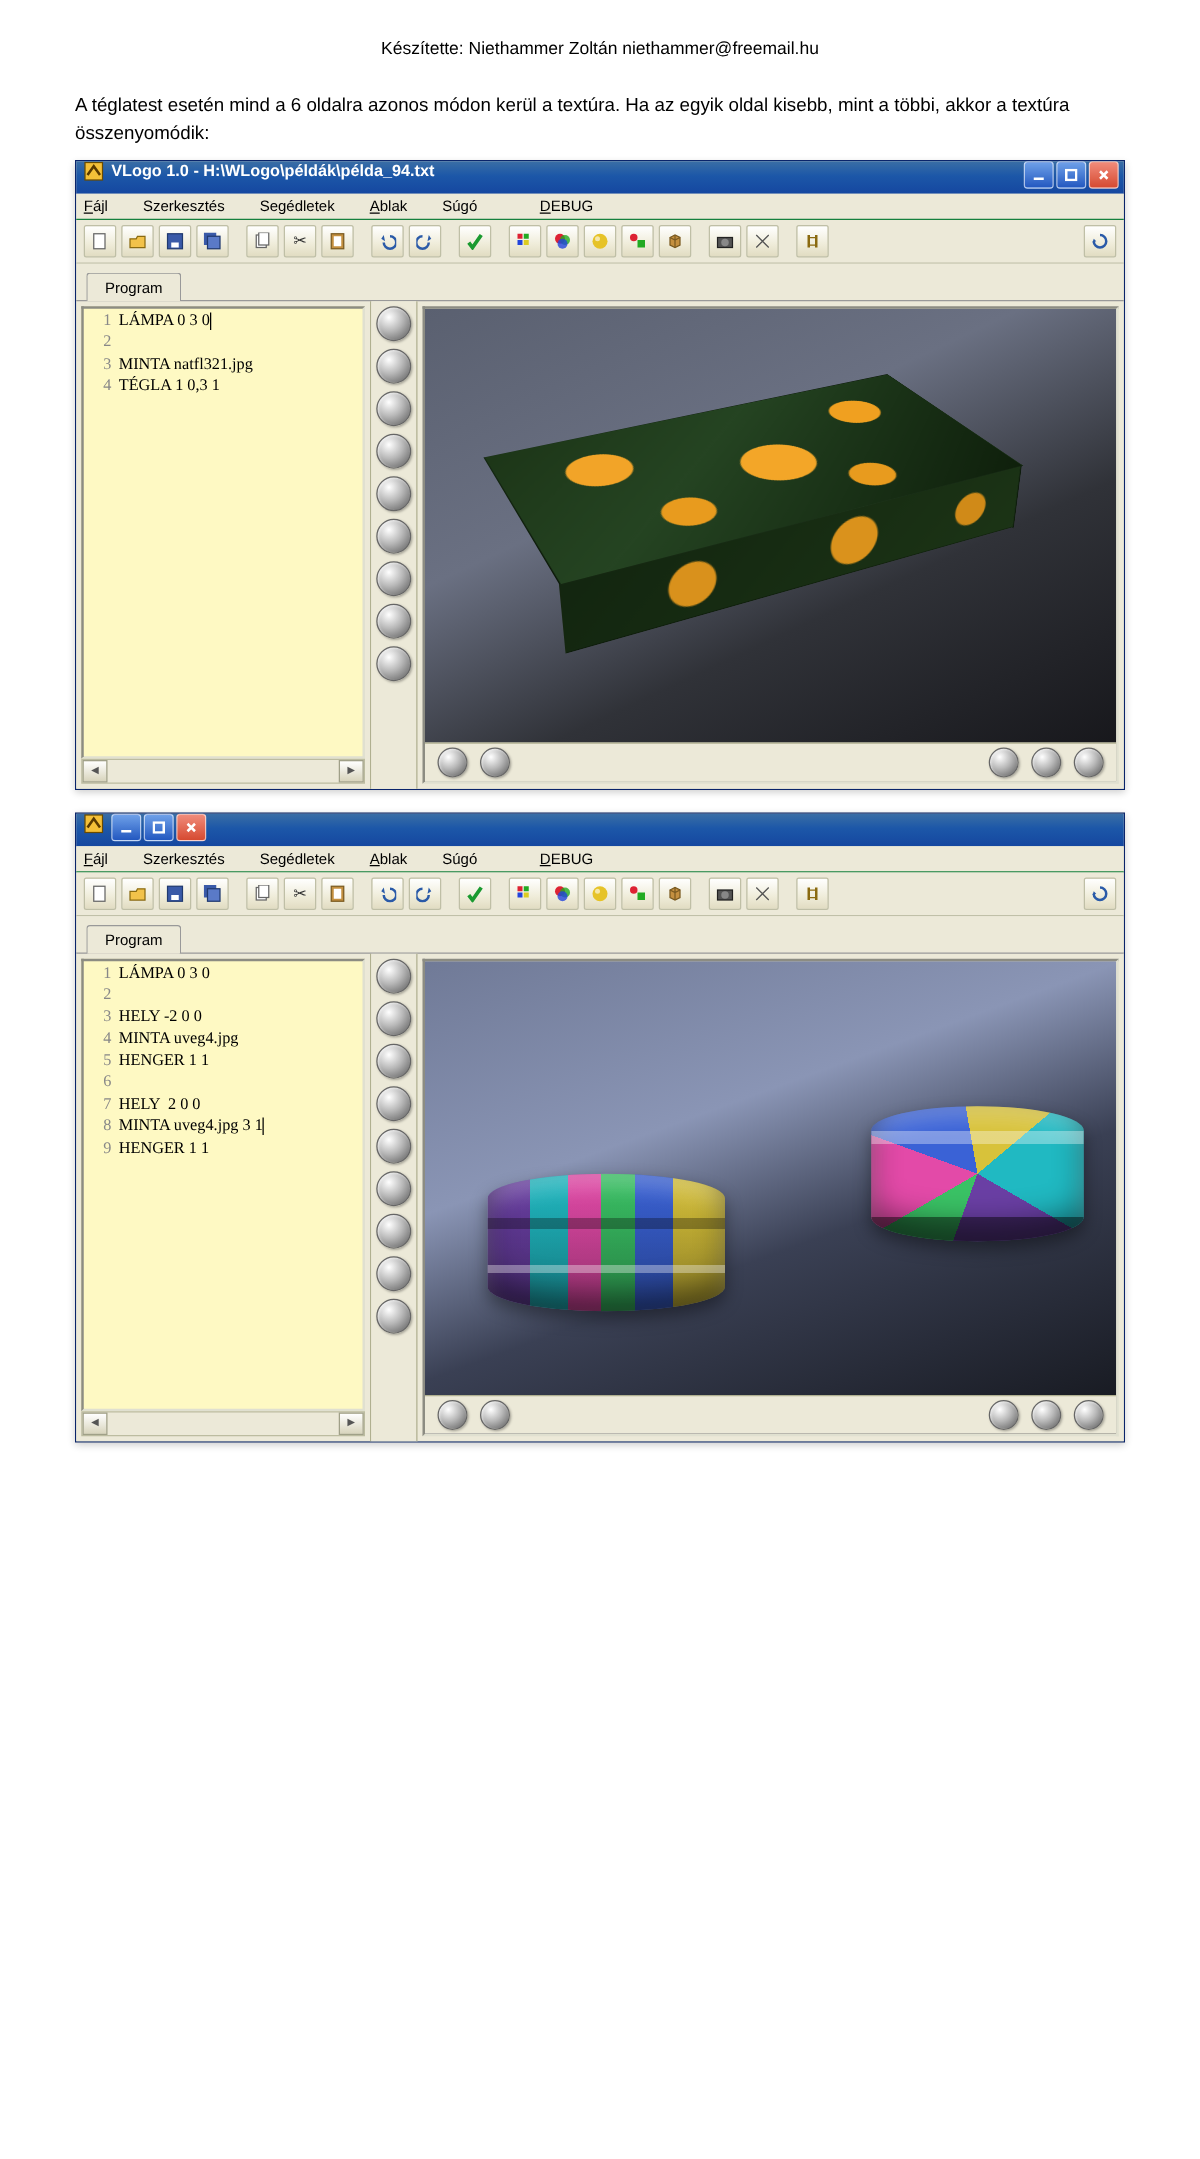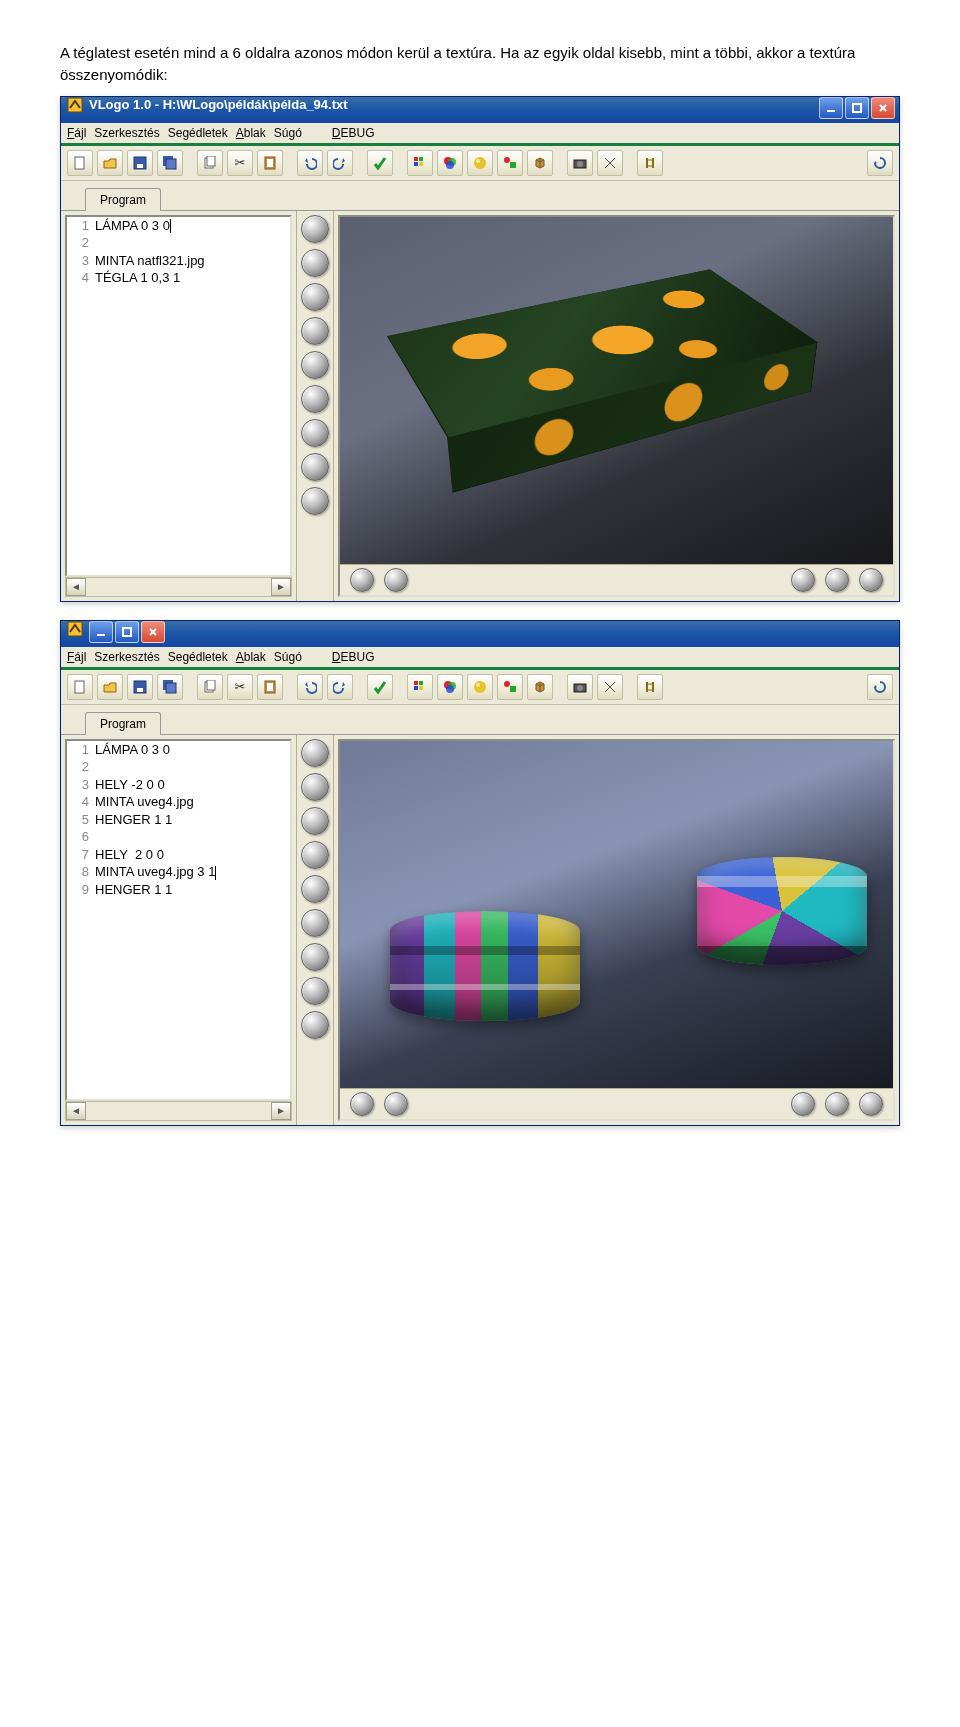--- a/index.html
+++ b/index.html
@@ -11,35 +11,35 @@
   
   .tbar{background:linear-gradient(180deg,#3a6ea5 0%,#1c57a8 45%,#1547a0 100%);color:#fff;display:flex;align-items:flex-start;height:26px;padding:0 4px 0 6px;gap:6px;}
   .tbar .ico{width:16px;height:16px;display:inline-flex;align-items:center;justify-content:center;}
   .tbar .ttl{flex:1;font-weight:bold;font-size:13px;white-space:nowrap;overflow:hidden;text-overflow:ellipsis;}
   .winbtns{display:flex;gap:2px;}
   .winbtn{width:22px;height:20px;border:1px solid rgba(255,255,255,.6);border-radius:3px;display:flex;align-items:center;justify-content:center;font-weight:bold;font-family:Arial,sans-serif;}
   .winbtn.min{background:linear-gradient(180deg,#6ea0e8,#2358c0);}
   .winbtn.max{background:linear-gradient(180deg,#6ea0e8,#2358c0);}
   .winbtn.close{background:linear-gradient(180deg,#f08b7a,#d64a31);}
   
-  .mbar{background:#ece9d8;border-bottom:3px solid #15803d;padding:3px 6px;display:flex;gap:8px;font-size:12px;}
+  .mbar{background:#ece9d8;border-bottom:1px solid #15803d;padding:3px 6px;display:flex;gap:28px;font-size:12px;}
   .mbar span{cursor:default;}
   .mbar span u{text-decoration:underline;}
   
   .toolbar{background:#ece9d8;border-bottom:1px solid #c0c0a8;display:flex;flex-wrap:nowrap;align-items:center;padding:4px 6px;gap:4px;}
   .tb{width:24px;height:24px;border:1px solid #bfbfa6;background:linear-gradient(180deg,#fff 0%,#efecd9 60%,#e1dcc2 100%);border-radius:2px;display:flex;align-items:center;justify-content:center;font-size:13px;color:#333;cursor:default;}
   .tb.sep{width:6px;border:none;background:none;}
   .toolbar .gap{flex:1;}
   
-  .tabstrip{background:#ece9d8;padding:6px 24px 0;}
+  .tabstrip{background:#ece9d8;padding:6px 8px 0;}
   .tab{display:inline-block;background:#ece9d8;border:1px solid #999;border-bottom:none;padding:4px 14px;font-size:12px;border-radius:3px 3px 0 0;position:relative;top:1px;}
   
   .ws{display:flex;border-top:1px solid #999;background:#ece9d8;height:390px;}
   .left{width:235px;display:flex;flex-direction:column;border-right:1px solid #b0b090;}
-  .code{flex:1;background:#ffffff;border:2px inset #e0e0d0;margin:4px 4px 0;font-family:Liberation Sans, sans-serif;font-size:13px;line-height:1.35;overflow:hidden;white-space:pre;}
+  .code{flex:1;background:#fef9c3;border:2px inset #e0e0d0;margin:4px 4px 0;font-family:Liberation Serif, serif;font-size:13px;line-height:1.35;overflow:hidden;white-space:pre;}
   .code .ln{color:#888;display:inline-block;width:22px;text-align:right;margin-right:6px;}
   .code .cursor{display:inline-block;width:1px;height:14px;background:#000;vertical-align:middle;}
   .hscroll{height:18px;margin:0 4px 4px;background:#ece9d8;border:1px solid #bcbca0;display:flex;align-items:center;justify-content:space-between;}
   .hscroll .arr{width:18px;height:16px;background:linear-gradient(180deg,#fff,#d8d4bc);border:1px solid #a0a088;display:flex;align-items:center;justify-content:center;font-size:10px;color:#555;}
   
   .sidecol{width:36px;background:#ece9d8;border-right:1px solid #b0b090;display:flex;flex-direction:column;align-items:center;padding:4px 0;gap:6px;}
   .orb{width:26px;height:26px;border-radius:50%;background:radial-gradient(circle at 35% 30%,#fff 0%,#b8b8b8 45%,#555 100%);border:1px solid #666;box-shadow:inset 1px 1px 2px rgba(255,255,255,.6),1px 1px 2px rgba(0,0,0,.3);}
   
   .preview{flex:1;border:2px inset #e0e0d0;margin:4px;overflow:hidden;position:relative;}
   .pv1{background:linear-gradient(155deg,#5a6070 0%,#6a7082 35%,#303238 62%,#141418 100%);}
@@ -76,20 +76,21 @@
     linear-gradient(0deg,rgba(0,0,0,.45) 0 18%,transparent 18% 72%,rgba(255,255,255,.35) 72% 82%,transparent 82% 100%);}
   
   .pvbot{position:absolute;left:0;right:0;bottom:0;height:30px;background:#ece9d8;border-top:1px solid #b0b090;display:flex;align-items:center;gap:10px;padding:0 10px;}
   .pvbot .orb{width:22px;height:22px;}
   .pvbot .spacer{flex:1;}
 </style>
 </head>
 <body>
 
 <div class="page">
+  <div class="topline">Készítette: Niethammer Zoltán  niethammer@freemail.hu</div>
 
   <div class="bodytext">A téglatest esetén mind a 6 oldalra azonos módon kerül a textúra. Ha az egyik oldal kisebb, mint a többi, akkor a textúra összenyomódik:</div>
 
   <div class="app">
     <div class="tbar">
       <span class="ico">
         <svg width="16" height="16">
             <rect x="1" y="1" width="14" height="14" fill="#f4c038" stroke="#6a4b00"></rect>
             <path d="M3 11 L8 4 L13 11" stroke="#5a3a00" fill="none" stroke-width="2"></path>
           </svg>

